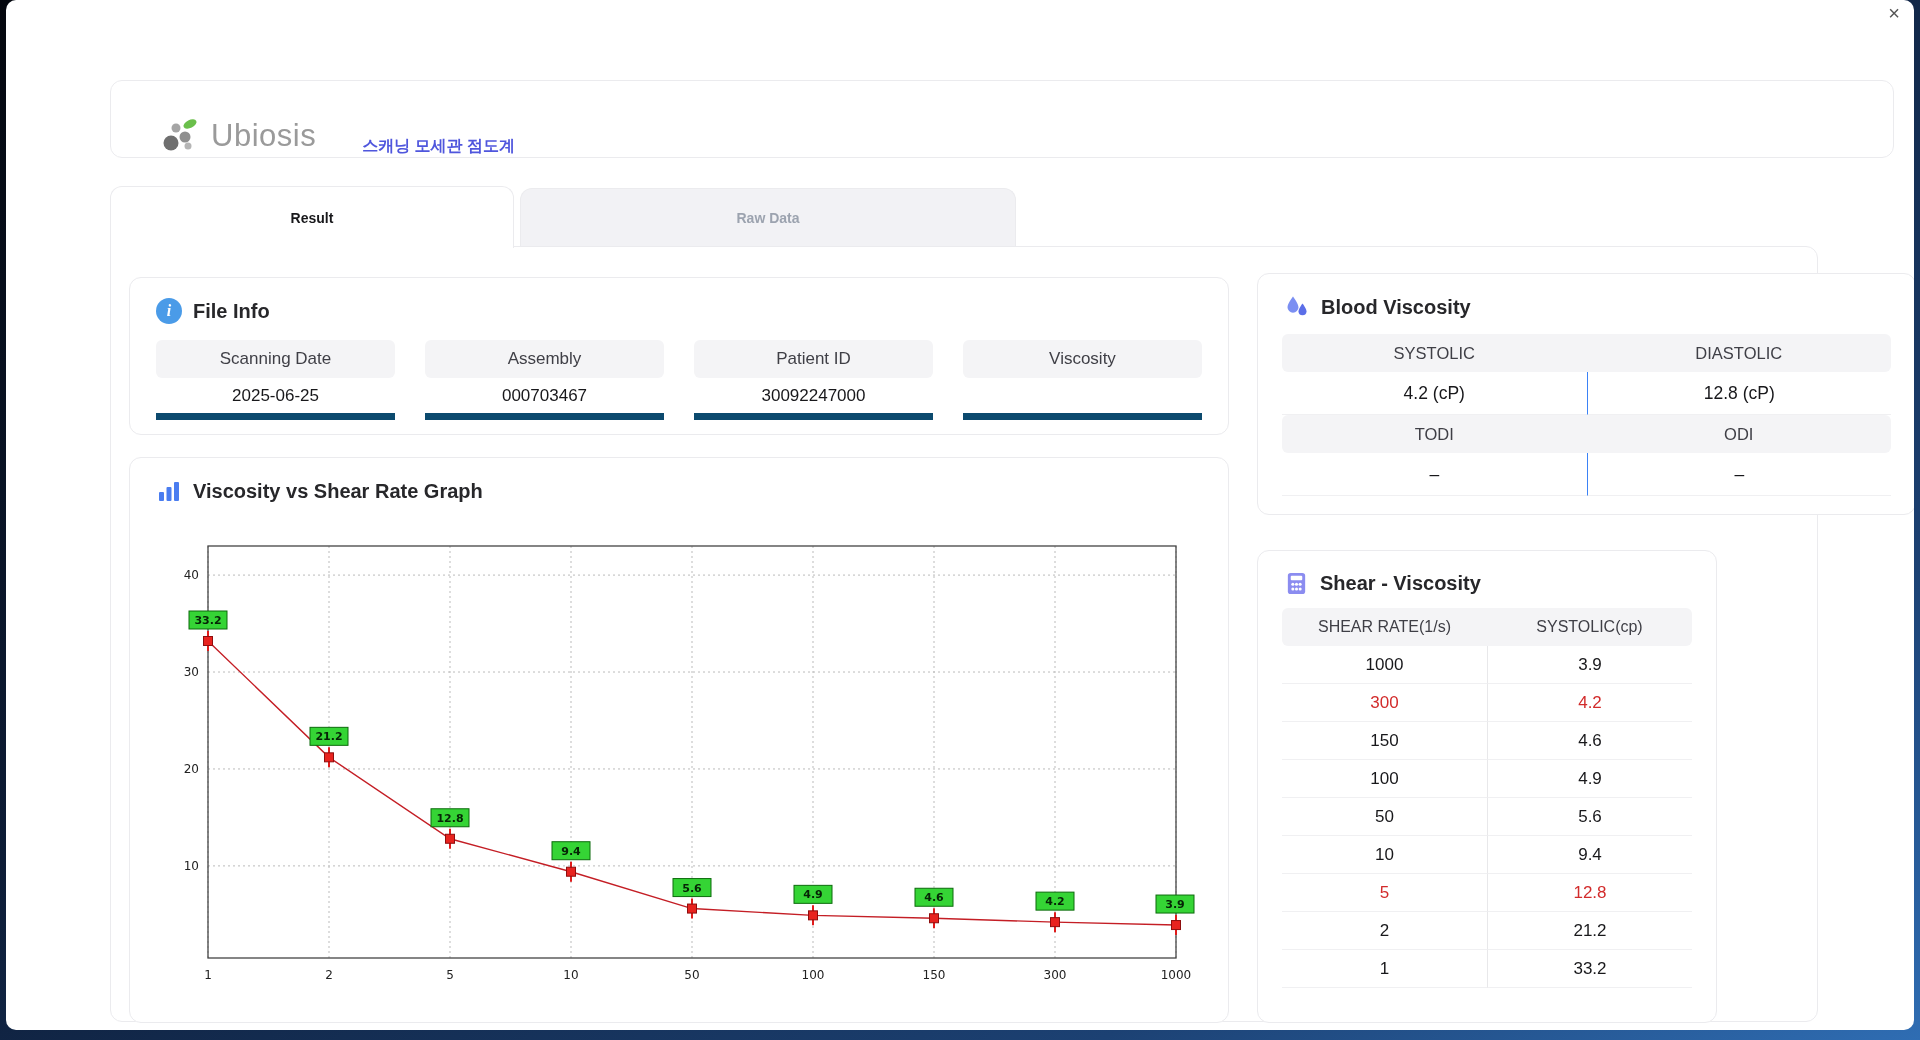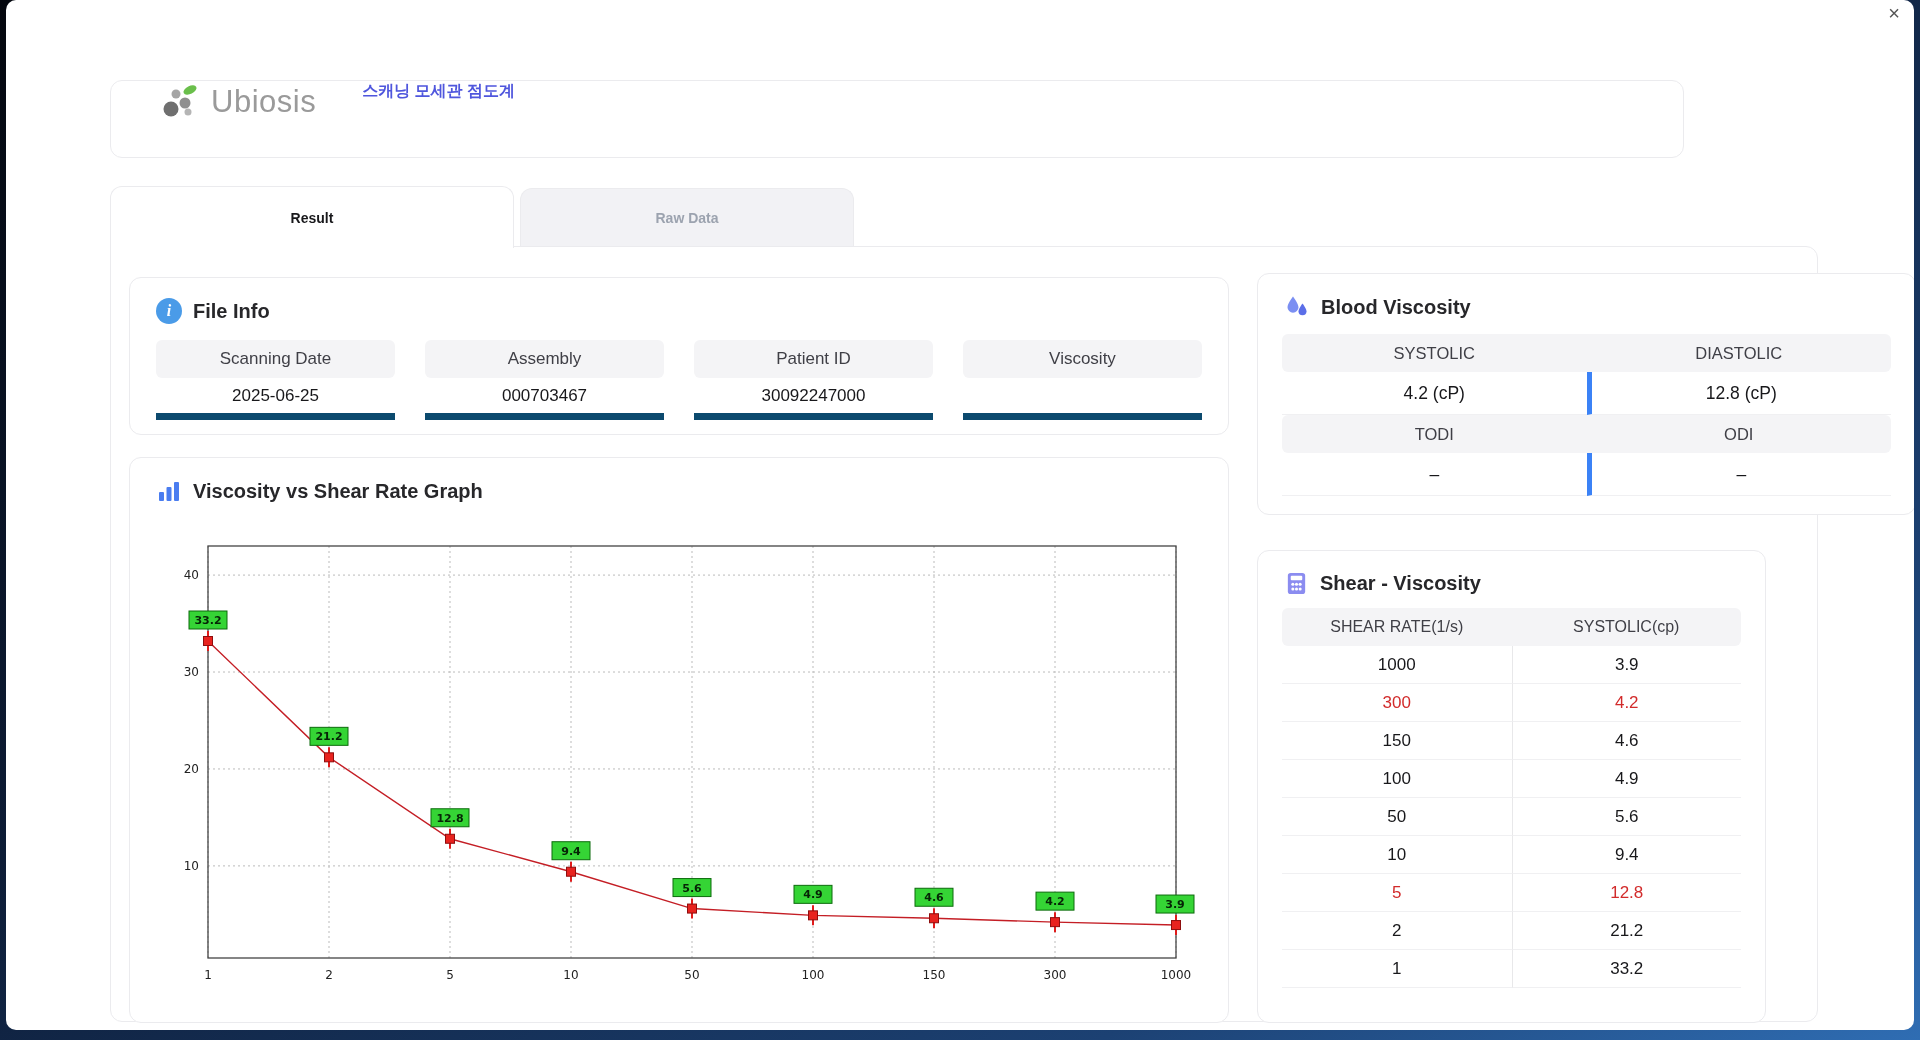--- a/index.html
+++ b/index.html
@@ -1,44 +1,44 @@
 <!DOCTYPE html>
 <html><head>
 <meta charset="utf-8">
 <style>
   *{margin:0;padding:0;box-sizing:border-box}
   html,body{width:1920px;height:1040px;overflow:hidden;font-family:"Liberation Sans",sans-serif}
   body{background:linear-gradient(150deg,#04070e 0%,#0d1c36 40%,#1c4173 78%,#2f6db3 100%)}
   .window{position:absolute;left:6px;top:0;right:6px;bottom:10px;background:#fff;border-radius:10px;overflow:hidden}
   .close{position:absolute;top:2px;right:14px;font-size:20px;color:#555;cursor:pointer;z-index:9;line-height:22px}
-  .header-card{position:absolute;left:104px;top:80px;width:1574px;height:78px;border:1px solid #ebebee;border-radius:12px;display:flex;align-items:flex-start;padding-left:46px;gap:46px;background:#fff}
+  .header-card{position:absolute;left:104px;top:80px;width:1784px;height:78px;border:1px solid #ebebee;border-radius:12px;display:flex;align-items:flex-end;padding-left:46px;gap:46px;background:#fff}
   .logo{display:flex;align-items:center;gap:8px}
   .logo-text{font-size:31px;color:#9a9a9a;letter-spacing:.5px}
   .app-title{font-size:16px;font-weight:700;color:#4f56dd}
   .tab{position:absolute;display:flex;align-items:center;justify-content:center;font-size:14px;border:1px solid #ebebee;border-bottom:none;border-radius:12px 12px 0 0;cursor:pointer}
   .tab.active{left:104px;top:186px;width:404px;height:62px;background:#fff;color:#18181b;font-weight:700;z-index:3}
-  .tab.inactive{left:514px;top:188px;width:334px;height:58px;background:#f2f2f5;color:#9ca3af;font-weight:600;z-index:1}
+  .tab.inactive{left:514px;top:188px;width:496px;height:58px;background:#f2f2f5;color:#9ca3af;font-weight:600;z-index:1}
   .content-card{position:absolute;left:104px;top:246px;width:1708px;height:776px;border:1px solid #ebebee;border-radius:0 12px 12px 12px;background:#fff;z-index:2}
   .card{position:absolute;border:1px solid #ebebee;border-radius:12px;background:#fff}
   .file-info{left:18px;top:30px;width:1100px;height:158px}
   .graph{left:18px;top:210px;width:1100px;height:566px}
   .bv{left:1146px;top:26px;width:659px;height:242px}
-  .shear{left:1146px;top:303px;width:509px;height:473px}
+  .shear{left:1146px;top:303px;width:460px;height:473px}
   .sec-title{display:flex;align-items:center;gap:11px;font-size:20px;font-weight:700;color:#27272a;padding:20px 26px 0}
   .ic-info{width:26px;height:26px;border-radius:50%;background:#4a9be8;color:#fff;display:flex;align-items:center;justify-content:center;font:italic 700 16px "Liberation Serif",serif;flex:0 0 auto}
   .fields{display:grid;grid-template-columns:repeat(4,1fr);gap:30px;padding:16px 26px 0}
   .f-label{height:38px;background:#f4f4f6;border-radius:6px;display:flex;align-items:center;justify-content:center;font-size:17px;color:#3f3f46}
   .f-value{height:42px;display:flex;align-items:center;justify-content:center;font-size:17px;color:#18181b;border-bottom:7px solid #0c4a6e}
   .bv-grid{padding:14px 24px 0}
   .bv-row{display:grid;grid-template-columns:1fr 1fr}
   .bv-row.head{background:#f4f4f6;border-radius:6px;height:38px}
   .bv-row.head .bv-cell{font-size:16.5px;color:#3f3f46}
   .bv-row.value{height:43px}
   .bv-row.value .bv-cell{font-size:17.5px;color:#18181b;border-bottom:1px solid #f0f0f2}
-  .bv-row.value .bv-cell + .bv-cell{border-left:5px solid #3b82f6}
+  .bv-row.value .bv-cell + .bv-cell{border-left:1px solid #3b82f6}
   .bv-cell{display:flex;align-items:center;justify-content:center}
   .t-wrap{padding:12px 24px 0}
   .t-head{display:grid;grid-template-columns:1fr 1fr;background:#f4f4f6;border-radius:6px;height:38px}
   .t-head span{display:flex;align-items:center;justify-content:center;font-size:16px;color:#3f3f46}
   .t-row{display:grid;grid-template-columns:1fr 1fr;height:38px}
   .t-cell{display:flex;align-items:center;justify-content:center;font-size:17px;color:#18181b;border-bottom:1px solid #f0f0f2}
   .t-cell.right{border-left:1px solid #e8e8ea}
   .t-row.red .t-cell{color:#d22b2b}
   .chart-svg{position:absolute;left:26px;top:64px}
   #chart text{font-family:"DejaVu Sans",sans-serif}

